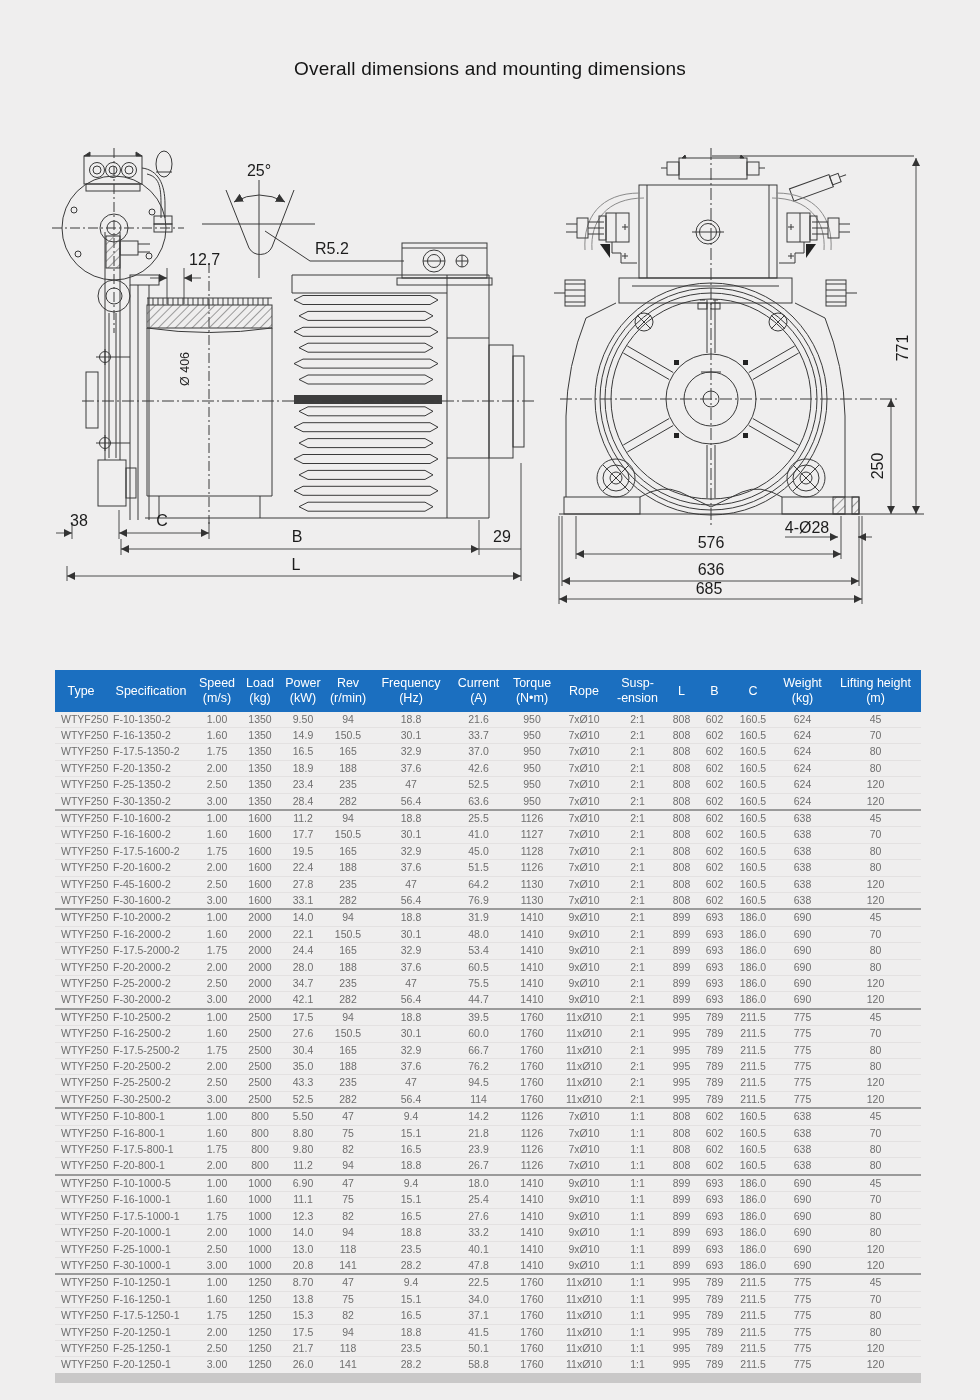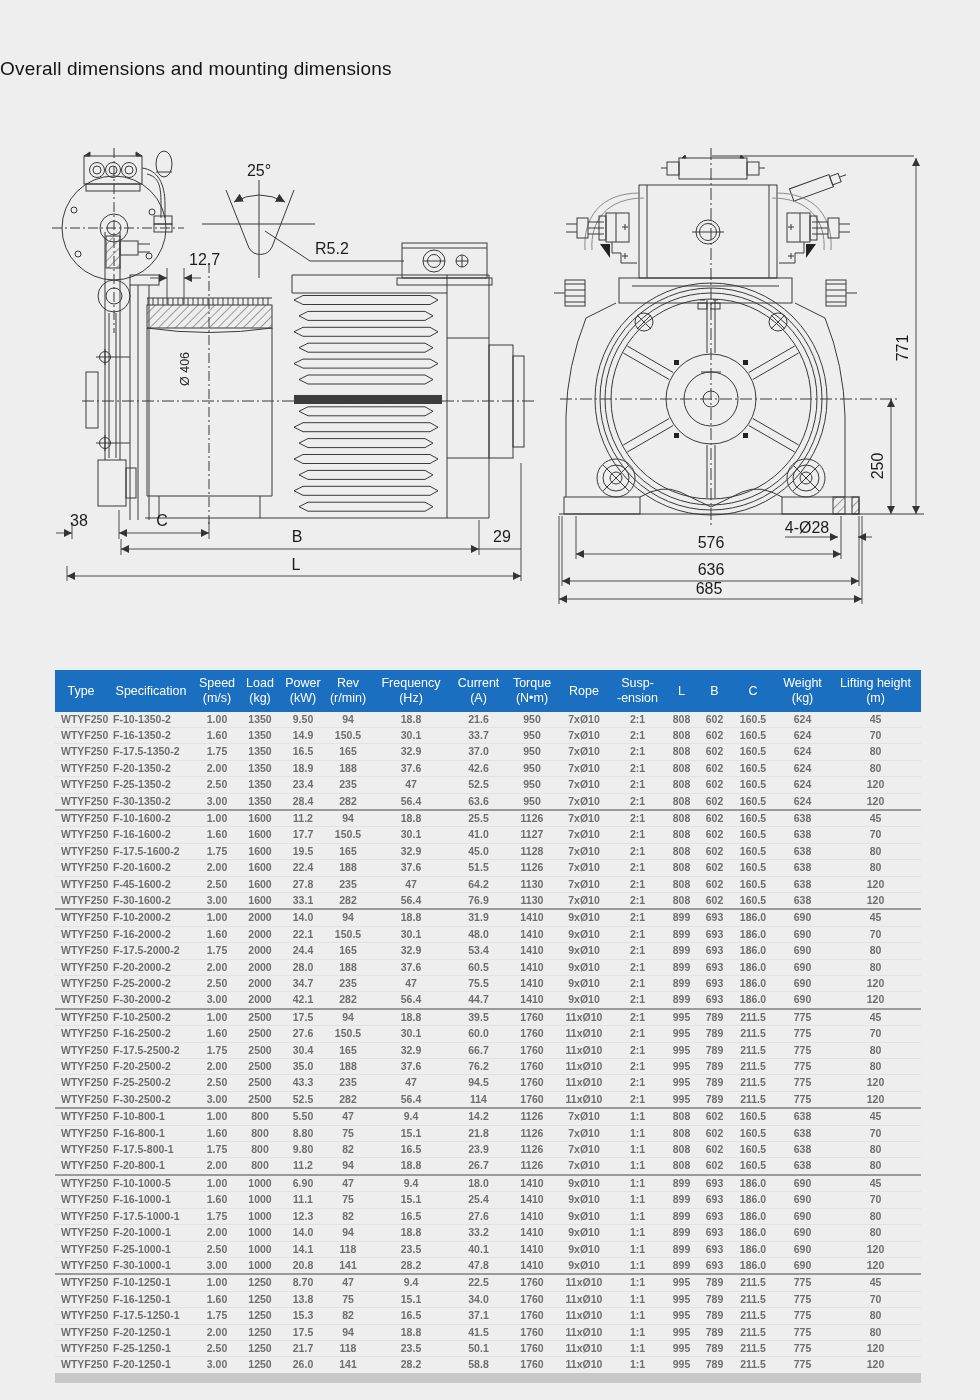--- a/index.html
+++ b/index.html
@@ -4,40 +4,40 @@
 <style>
   html,body{margin:0;padding:0;}
   body{
     width:980px;height:1400px;position:relative;
     background:#efeeee;
     font-family:"Liberation Sans", sans-serif;
     color:#222;overflow:hidden;
   }
   .page-title{
     position:absolute;top:58px;left:0;width:980px;
-    text-align:left;font-size:19px;color:#141414;letter-spacing:.2px;
+    text-align:center;font-size:19px;color:#141414;letter-spacing:.2px;
   }
   svg{position:absolute;}
   #side-view{left:52px;top:128px;}
   #front-view{left:552px;top:136px;}
   svg text{fill:#1c1c1c;font-family:"Liberation Sans",sans-serif;}
   .dim{font-size:16px;}
   .dim-sm{font-size:12.5px;}
 
   .table-wrap{position:absolute;left:55px;top:670px;width:866px;}
   table{border-collapse:collapse;table-layout:fixed;width:866px;}
   thead th{
     background:#1b6fc0;color:#ffffff;font-weight:normal;
     font-size:12.5px;line-height:1.22;padding:6px 0 5px 0;vertical-align:middle;
   }
   tbody td{
     font-size:10.5px;color:#6e6e6e;text-align:center;
     padding:1px 0;line-height:13.4px;white-space:nowrap;
   }
-  tbody tr{border-top:1px solid #e3e1e1;font-weight:bold;}
+  tbody tr{border-top:1px solid #e3e1e1;}
   tbody tr:first-child{border-top:none;}
   tbody tr.group-start{border-top:2px solid #9a9a9a;}
   td.al{text-align:left;padding-left:6px;}
   
   col.c0{width:52px}col.c1{width:88px}col.c2{width:44px}col.c3{width:42px}
   col.c4{width:44px}col.c5{width:46px}col.c6{width:80px}col.c7{width:55px}
   col.c8{width:52px}col.c9{width:52px}col.c10{width:55px}col.c11{width:33px}
   col.c12{width:33px}col.c13{width:44px}col.c14{width:55px}col.c15{width:91px}
   .bottom-bar{height:10px;background:#c9c8c8;width:866px;}
 </style>
@@ -1079,21 +1079,21 @@
           <td>693</td>
           <td>186.0</td>
           <td>690</td>
           <td>80</td>
         </tr>
         <tr>
           <td class="al">WTYF250</td>
           <td class="al">F-25-1000-1</td>
           <td>2.50</td>
           <td>1000</td>
-          <td>14.1</td>
+          <td>13.0</td>
           <td>118</td>
           <td>23.5</td>
           <td>40.1</td>
           <td>1410</td>
           <td>9xØ10</td>
           <td>1:1</td>
           <td>899</td>
           <td>693</td>
           <td>186.0</td>
           <td>690</td>

